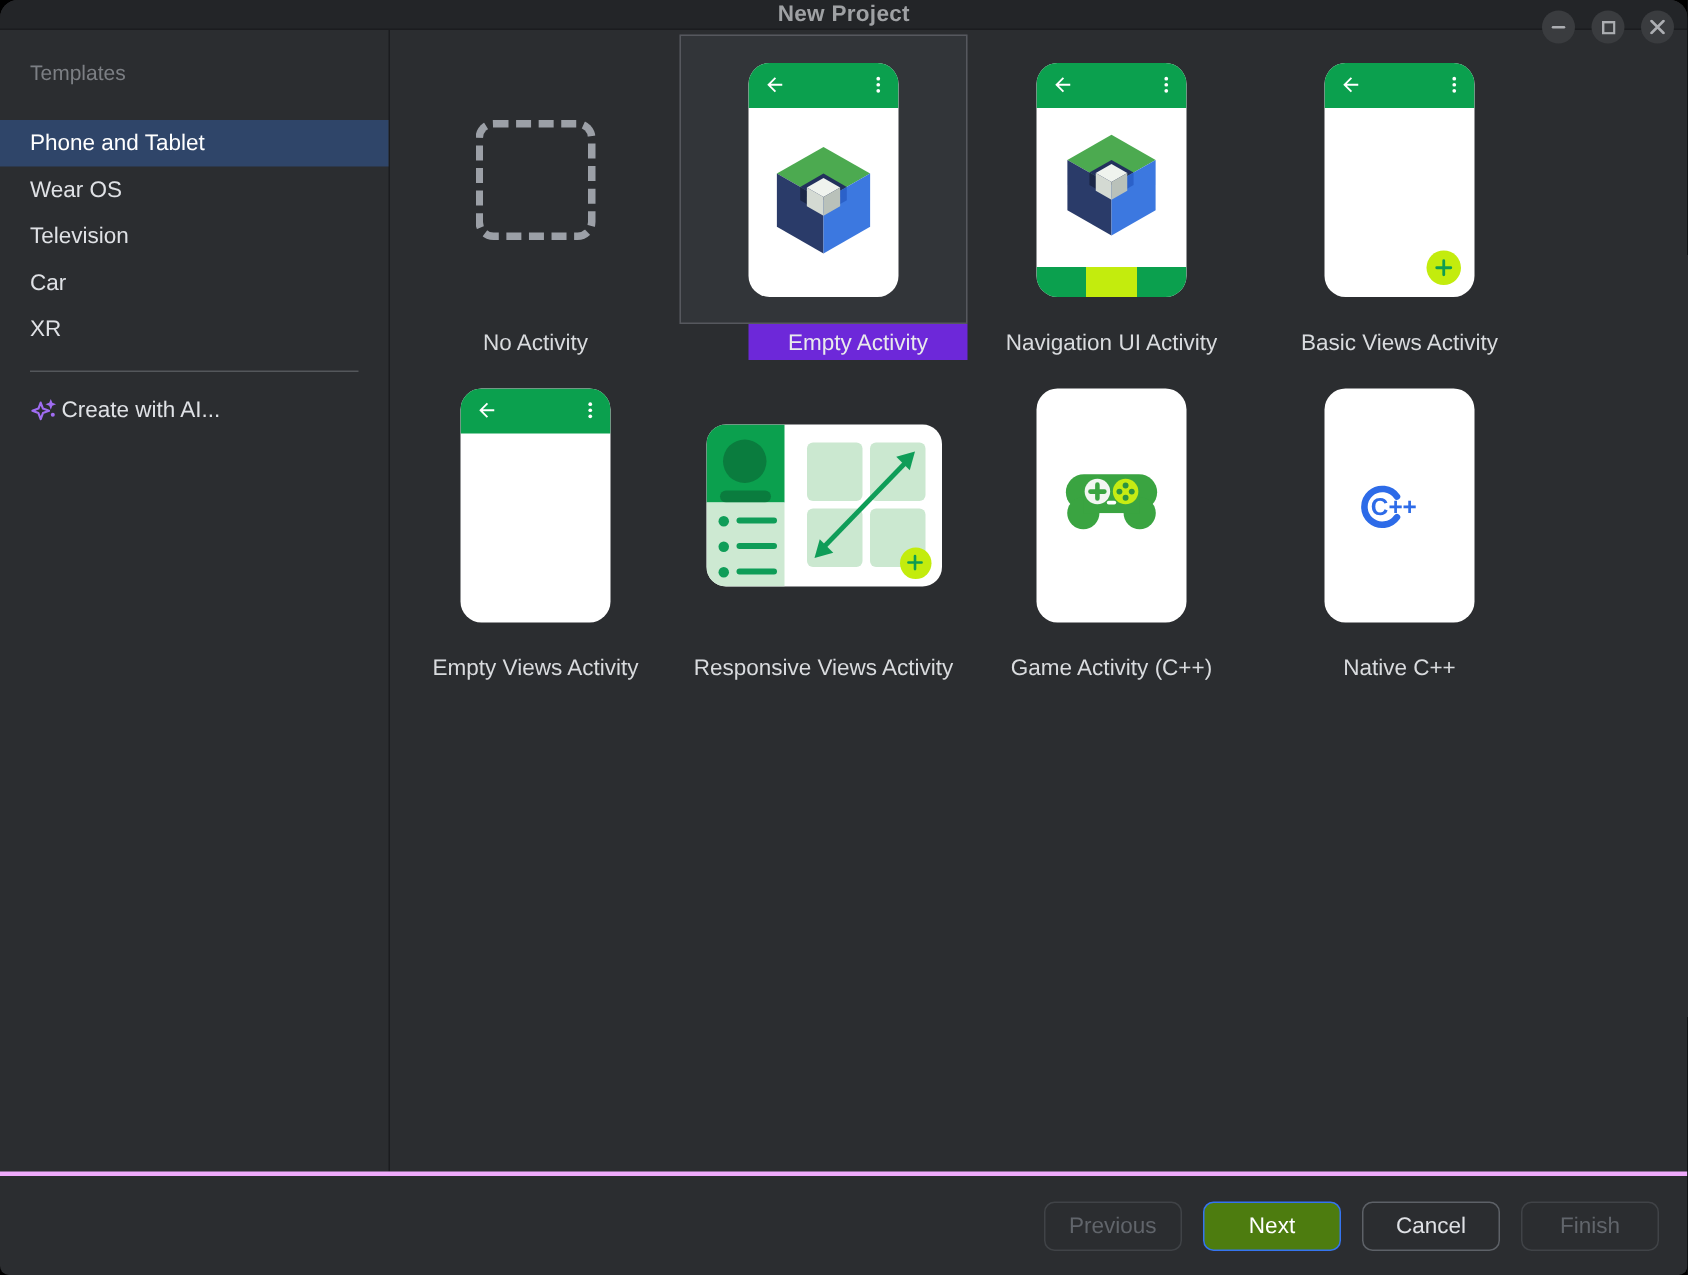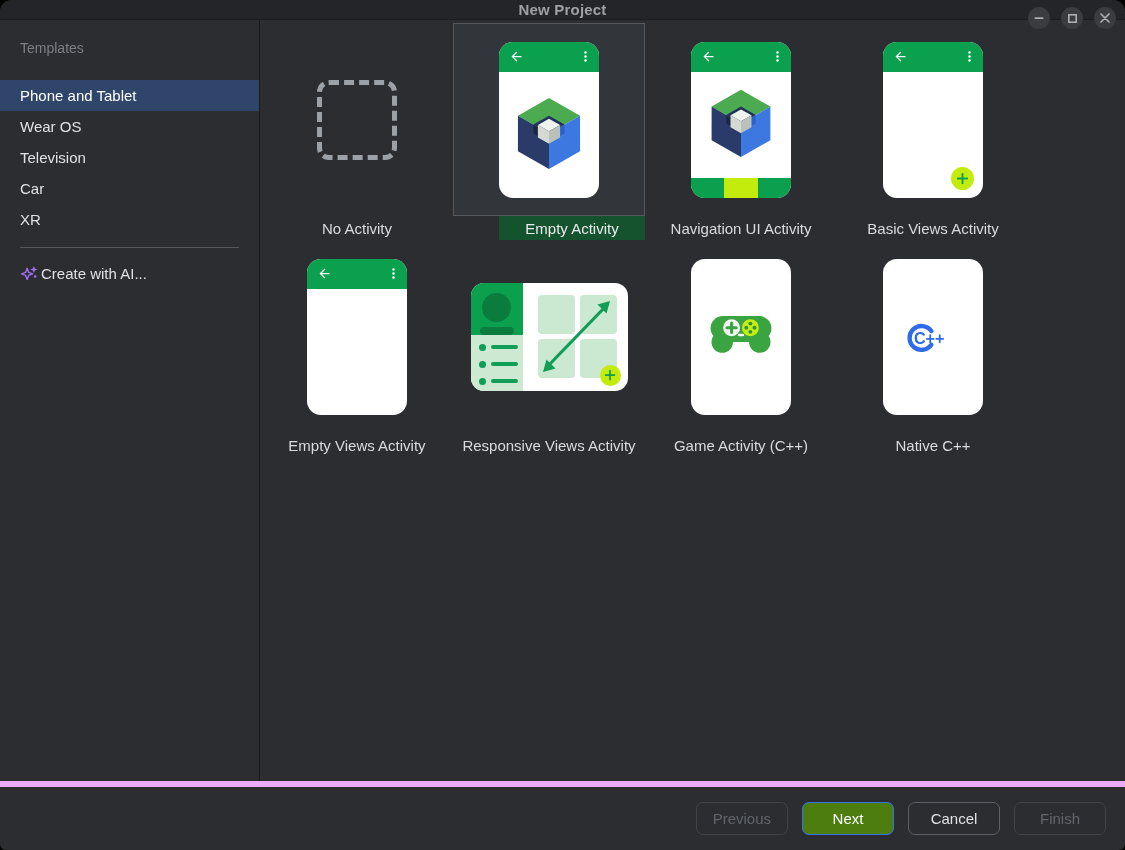--- a/index.html
+++ b/index.html
@@ -48,21 +48,21 @@
   .tile { display:flex; flex-direction:column; cursor:default; }
   .thumb {
     flex:1 1 auto; display:flex; align-items:center; justify-content:center;
     border:1px solid transparent;
   }
   .tile-label {
     height:24px; display:flex; align-items:center; justify-content:center;
     color:#d9dbde; font-size:15px;
   }
   .tile.selected .thumb { background:#323539; border-color:#56585e; }
-  .tile.selected .tile-label { background:#14532d; color:#e9eaec;margin-left:46px; }
+  .tile.selected .tile-label { background:#6d28d9; color:#e9eaec;margin-left:46px; }
   
   .dashed-box { width:80px; height:80px; border:5px dashed #9ca0a7; border-radius:12px; }
   .phone {
     width:100px; height:156px; background:#fff; border-radius:14px;
     position:relative; overflow:hidden;
   }
   .phone-header {
     height:30px; background:#0ba04e; display:flex; align-items:center;
     justify-content:space-between; padding:0 7px 0 10px;
   }
@@ -85,21 +85,21 @@
   .t-dot { position:absolute; left:8px; width:7px; height:7px; border-radius:50%; background:#0f9d58; }
   .t-line { position:absolute; left:20px; width:27px; height:4.5px; border-radius:2px; background:#0f9d58; }
   .t-sq { position:absolute; width:37px; height:39px; border-radius:4px; background:#cbe8d0; }
   .t-arrow { position:absolute; left:52px; top:0; }
   .t-fab {
     position:absolute; right:7px; bottom:5px; width:21px; height:21px; border-radius:50%;
     background:#c3ec0d; display:flex; align-items:center; justify-content:center;
   }
   
   .footer {
-    height:69px; flex:0 0 auto; border-top:6px solid #f0abfc;
+    height:69px; flex:0 0 auto; border-top:3px solid #f0abfc;
     display:flex; align-items:center; justify-content:flex-end; gap:14px; padding-right:19px;
   }
   .btn {
     min-width:92px; height:33px; border-radius:7px; font-size:15px; padding:0 16px;
     font-family:"Liberation Sans", sans-serif;
     background:transparent; border:1px solid #5d6167; color:#dfe1e5; cursor:default;
   }
   .btn.primary { background:#4d7c0f; border-color:#3574f0; color:#fff; }
   .btn.disabled { border-color:#404347; color:#61656b; }
 </style>

